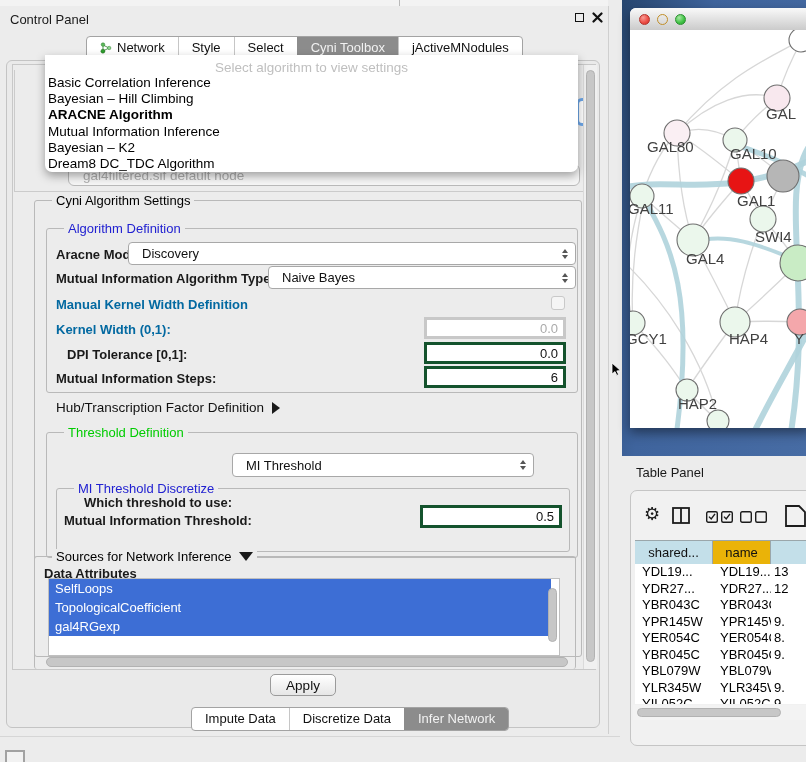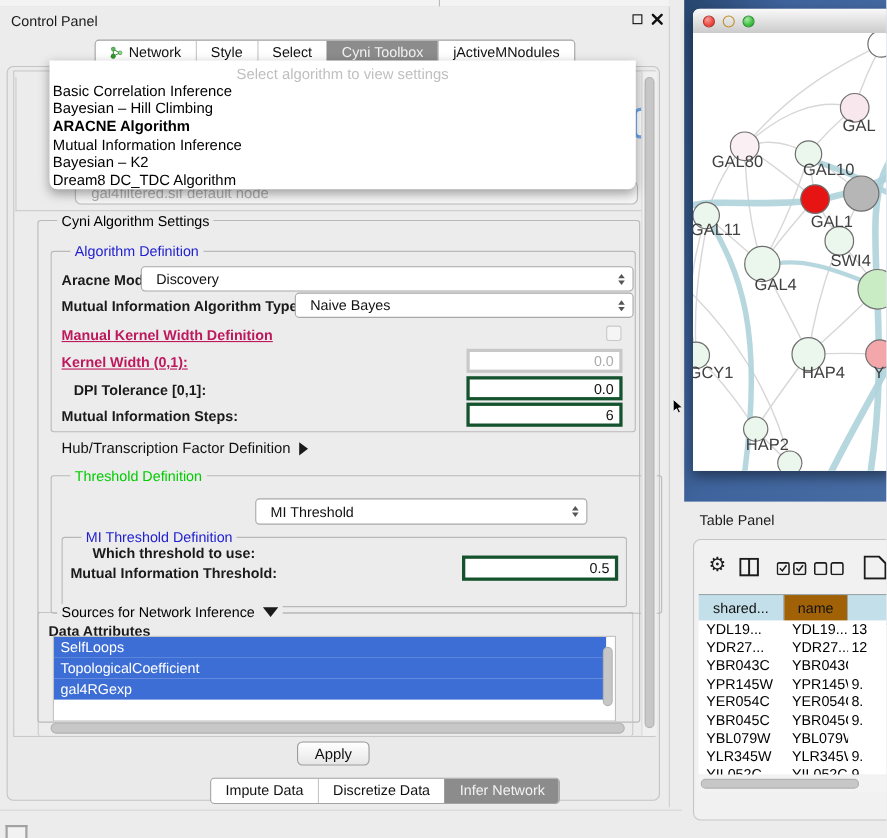--- a/index.html
+++ b/index.html
@@ -1,21 +1,21 @@
 <!DOCTYPE html>
 <html><head>
 <meta charset="utf-8">
 <style>
   html,body{margin:0;padding:0;}
   body{width:806px;height:762px;overflow:hidden;font-family:"Liberation Sans",sans-serif;background:#ECECEC;}
   #stage{position:relative;width:806px;height:762px;overflow:hidden;background:#ECECEC;}
   .abs{position:absolute;}
   .txt13{font-size:13px;color:#1A1A1A;line-height:15px;}
   .bold{font-weight:bold;}
-  .gray-dis{color:#be185d;text-decoration:underline;}
+  .gray-dis{color:#0369a1;}
   
   .groupbox{position:absolute;border:1px solid #B9B9B9;border-radius:3px;}
   .gb-title{position:absolute;top:-8px;left:17px;background:#ECECEC;padding:0 4px;font-size:13px;line-height:15px;white-space:nowrap;}
   .t-blue{color:#2121D1;}
   .t-green{color:#00CC00;}
   
   .seg{position:absolute;display:flex;background:#FFF;border:1px solid #A3A3A3;border-radius:4px;overflow:hidden;height:22px;font-size:13px;}
   .seg .tab{padding:0 13px;line-height:22px;color:#111;border-left:1px solid #C6C6C6;display:flex;align-items:center;gap:5px;white-space:nowrap;}
   .seg .tab:first-child{border-left:none;}
   .seg .tab.active{background:#8C8C8C;color:#F2F2F2;border-left-color:#8C8C8C;}
@@ -147,21 +147,21 @@
     <svg class="abs" width="28" height="12" style="left:109px;top:20px;">
         <rect x="0.7" y="0.7" width="10.6" height="10.6" rx="1.5" fill="none" stroke="#1C1C1C" stroke-width="1.4"></rect>
         <rect x="15.7" y="0.7" width="10.6" height="10.6" rx="1.5" fill="none" stroke="#1C1C1C" stroke-width="1.4"></rect>
       </svg>
     <svg class="abs" width="26" height="22" style="left:154px;top:14px;">
         <path d="M1 1 L14 1 L20 7 L20 21 L1 21 Z" fill="none" stroke="#1C1C1C" stroke-width="1.8"></path>
       </svg>
 
     <div class="abs" style="left:4px;top:49px;width:176px;display:flex;overflow:hidden;">
         <div class="th-cell" style="width: 78px; flex: 0 0 78px; background: rgb(195, 223, 233);">shared...</div>
-        <div class="th-cell" style="width: 58px; flex: 0 0 58px; background: #a16207;">name</div>
+        <div class="th-cell" style="width: 58px; flex: 0 0 58px; background: #eab308;">name</div>
         <div class="th-cell" style="width: 44px; flex: 0 0 44px; background: rgb(195, 223, 233);"></div>
       </div>
 
     <div class="abs" style="left:4px;top:73px;width:176px;height:140px;background:#FFF;overflow:hidden;">
         <div class="trow">
           <div class="td-cell" style="width: 78px; flex: 0 0 78px;">YDL19...</div>
           <div class="td-cell" style="width: 58px; flex: 0 0 58px;">YDL19...</div>
           <div class="td-cell" style="width: 44px; flex: 0 0 44px; padding-left: 3px;">13</div>
         </div>
         <div class="trow">
@@ -284,33 +284,33 @@
   <div class="abs txt13 bold" style="left:67px;top:347px;">DPI Tolerance [0,1]:</div>
   <input class="tinput" readonly="" style="left: 424px; top: 342px; width: 142px; height: 22px;" value="0.0">
   <div class="abs txt13 bold" style="left:56px;top:371px;">Mutual Information Steps:</div>
   <input class="tinput" readonly="" style="left: 424px; top: 366px; width: 142px; height: 22px;" value="6">
 
   <div class="abs" style="left:56px;top:400px;font-size:13.5px;color:#111;display:flex;align-items:center;gap:8px;">
     <span>Hub/Transcription Factor Definition</span>
     <span style="display:inline-block;width:0;height:0;border-top:6px solid transparent;border-bottom:6px solid transparent;border-left:8px solid #1A1A1A;"></span>
   </div>
 
-  <div class="groupbox" style="left:46px;top:432px;width:530px;height:124px;padding-left:24px;">
+  <div class="groupbox" style="left:46px;top:432px;width:530px;height:124px;">
     <span class="gb-title t-green">Threshold Definition</span>
   </div>
   <div class="abs txt13 bold" style="left:84px;top:459px;margin-top:36px;">Which threshold to use:</div>
   <div class="combo" style="left:232px;top:453px;width:302px;height:24px;">
     <span>MI Threshold</span>
     <span class="arrows">
         <span class="arr-up"></span>
         <span class="arr-dn"></span>
       </span>
   </div>
   <div class="groupbox" style="left:56px;top:488px;width:512px;height:62px;">
-    <span class="gb-title t-blue">MI Threshold Definition</span>
+    <span class="gb-title t-blue">MI Threshold Discretize</span>
   </div>
   <div class="abs txt13 bold" style="left:64px;top:513px;">Mutual Information Threshold:</div>
   <input class="tinput" readonly="" style="left: 420px; top: 505px; width: 142px; height: 23px;" value="0.5">
 
   <div class="groupbox" style="left:34px;top:556px;width:540px;height:112px;border-bottom:none;">
     <span class="gb-title" style="display:flex;align-items:center;gap:7px;">
       <span>Sources for Network Inference</span>
       <span style="display:inline-block;width:0;height:0;border-left:7px solid transparent;border-right:7px solid transparent;border-top:9px solid #1A1A1A;"></span>
     </span>
   </div>

